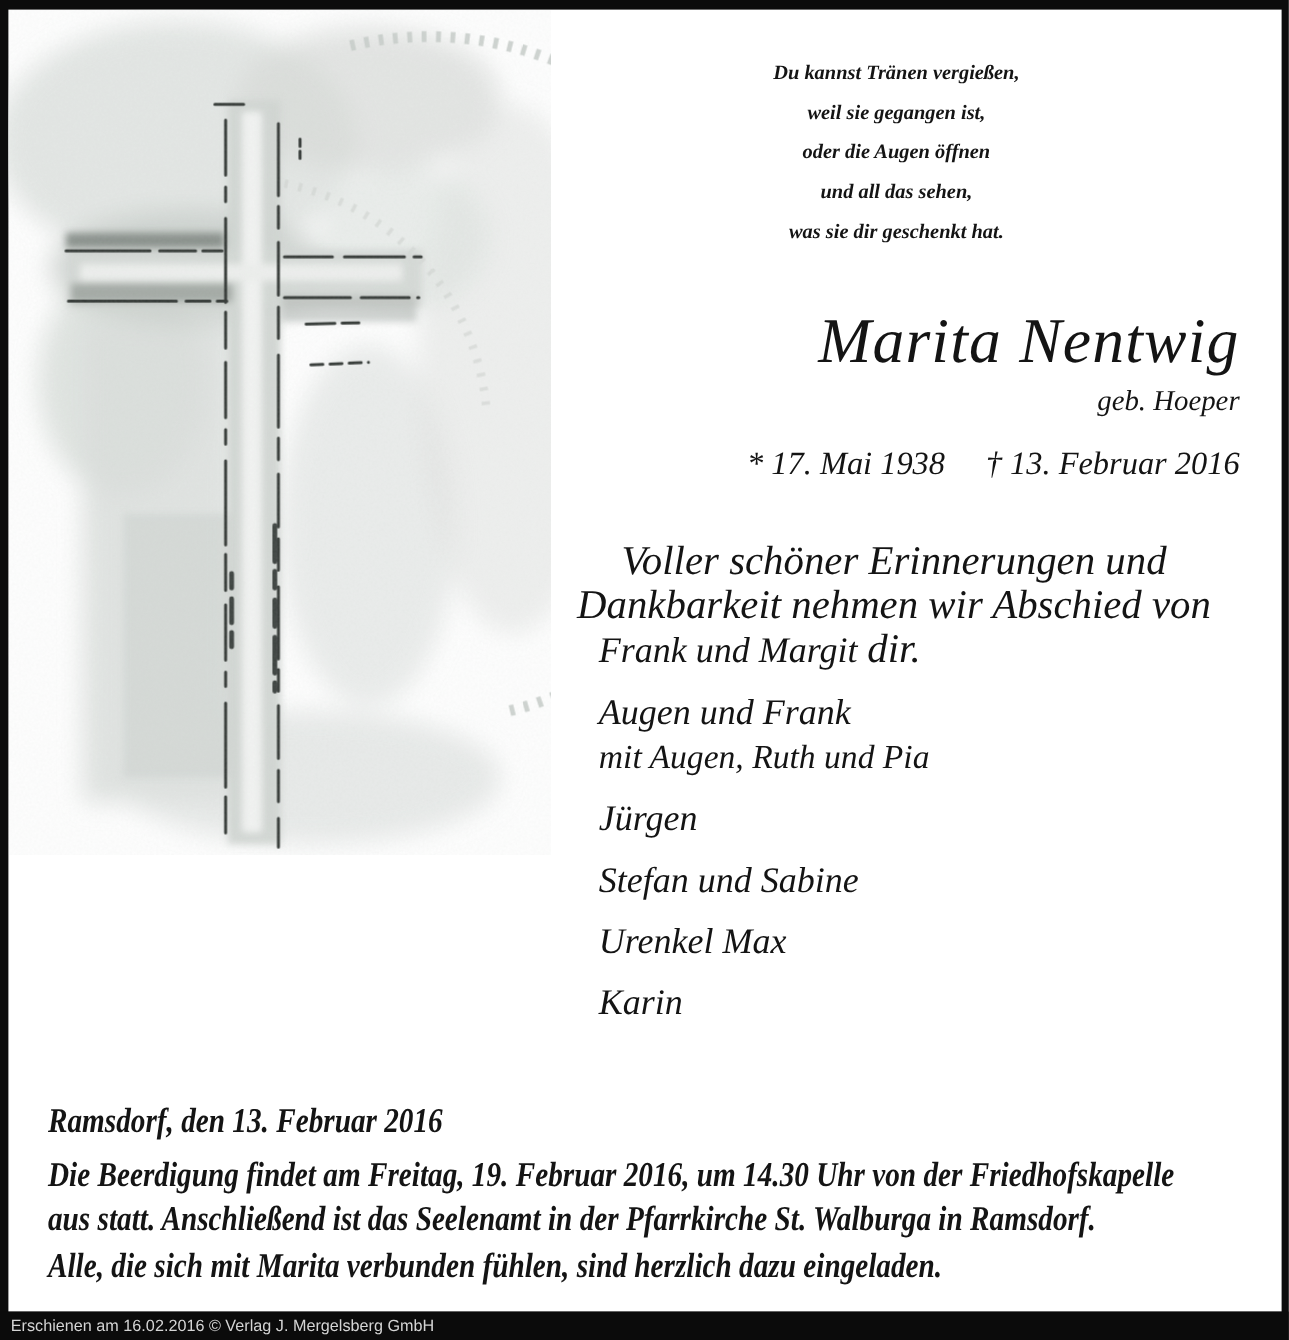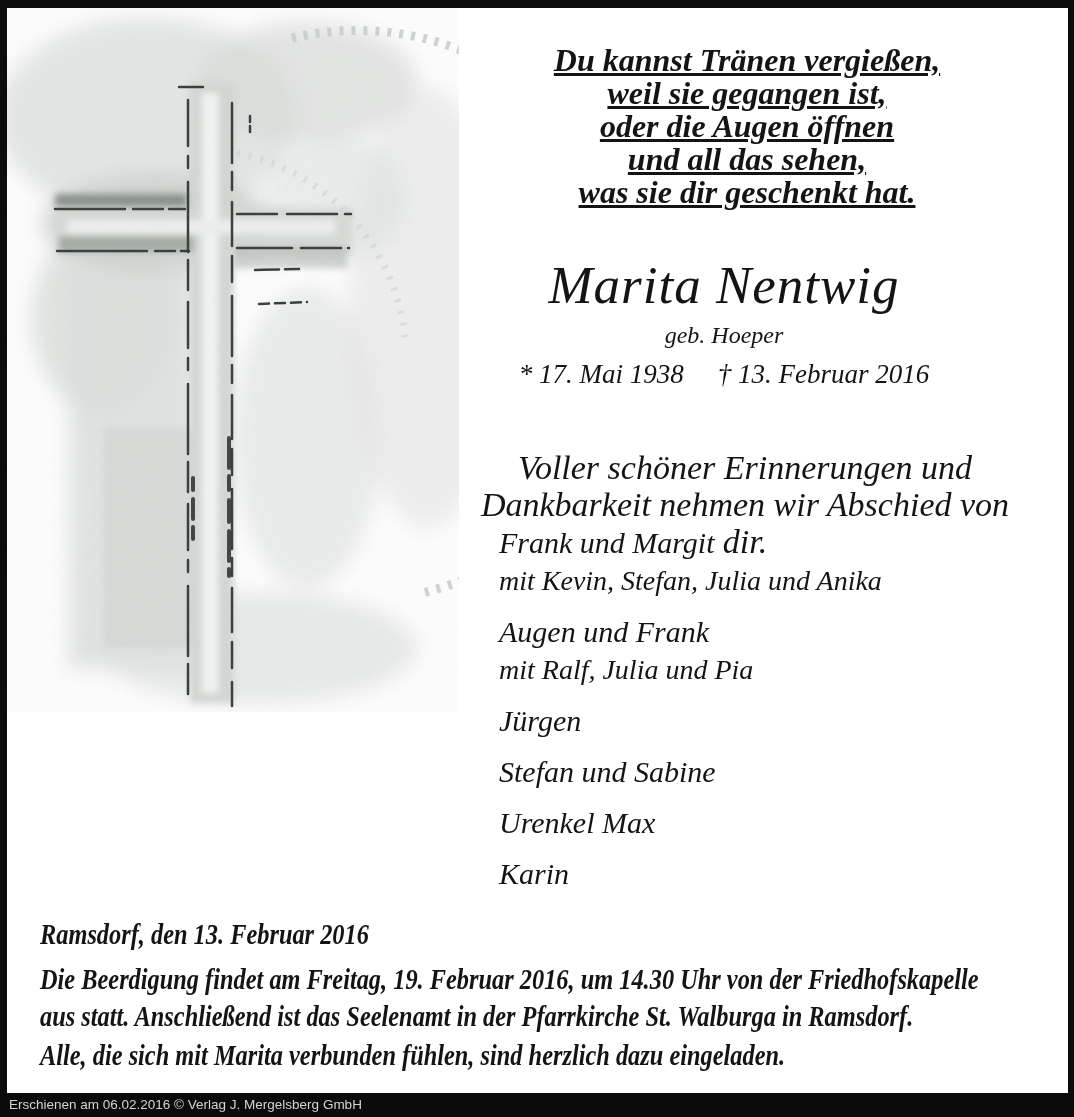--- a/index.html
+++ b/index.html
@@ -21,42 +21,41 @@
   .cross-art {
     position: absolute;
     left: 0; top: 0;
     width: 452px; height: 704px;
   }
   .poem {
     position: absolute;
     left: 450px; top: 36px; width: 580px;
     text-align: center;
     font-style: italic; font-weight: bold;
-    font-size: 32px; line-height: 33px;
-    white-space: nowrap;
-    text-decoration: underline;
+    font-size: 17px; line-height: 33px;
+    white-space: nowrap;
   }
   .name-block {
     position: absolute;
-    left: 428px; top: 246px; width: 578px;
-    text-align: center;
+    left: 448px; top: 246px; width: 578px;
+    text-align: right;
     font-style: italic;
   }
   .deceased-name {
     margin: 0;
     font-size: 53px; font-weight: 400;
     line-height: 62px; letter-spacing: 1px;
     white-space: nowrap;
   }
   .maiden-name {
     font-size: 24px; font-weight: normal;
     line-height: 30px; margin-top: 4px;
   }
   .life-dates {
-    margin-top: 8px;
+    margin-top: 20px;
     font-size: 27px; line-height: 32px;
     white-space: nowrap;
   }
   .dates-gap { display: inline-block; width: 34px; }
   .farewell {
     position: absolute;
     left: 449px; top: 441px; width: 578px;
     font-style: italic;
     font-size: 34px; line-height: 37px; text-align: center;
   }
@@ -169,25 +168,24 @@
     <div class="life-dates">
       <span>* 17. Mai 1938</span><span class="dates-gap"></span><span>† 13. Februar 2016</span>
     </div>
   </div>
 
   <div class="farewell">Voller schöner Erinnerungen und Dankbarkeit nehmen wir Abschied von dir.</div>
 
   <div class="mourners">
     <div class="mourner-group">
       <div class="mourner-main">Frank und Margit</div>
-      <div class="mourner-sub">mit Kevin, Stefan, Julia und Anika</div>
     </div>
     <div class="mourner-group">
       <div class="mourner-main">Augen und Frank</div>
-      <div class="mourner-sub">mit Ralf, Julia und Pia</div>
+      <div class="mourner-sub">mit Augen, Ruth und Pia</div>
     </div>
     <div class="mourner-group">
       <div class="mourner-main">Jürgen</div>
       <div class="mourner-sub"></div>
     </div>
     <div class="mourner-group">
       <div class="mourner-main">Stefan und Sabine</div>
       <div class="mourner-sub"></div>
     </div>
     <div class="mourner-group">
@@ -203,14 +201,14 @@
   <div class="place-date condensed">Ramsdorf, den 13. Februar 2016</div>
   <div class="funeral condensed">
     <div>Die Beerdigung findet am Freitag, 19. Februar 2016, um 14.30 Uhr von der Friedhofskapelle</div>
     <div>aus statt. Anschließend ist das Seelenamt in der Pfarrkirche St. Walburga in Ramsdorf.</div>
   </div>
   <div class="invitation condensed">Alle, die sich mit Marita verbunden fühlen, sind herzlich dazu eingeladen.</div>
 
 </div>
 
 <div class="footer-bar">
-  <span>Erschienen am 06.02.2016 © Verlag J. Mergelsberg GmbH</span>
+  <span>Erschienen am 16.02.2016 © Verlag J. Mergelsberg GmbH</span>
 </div>
 
 </body></html>

